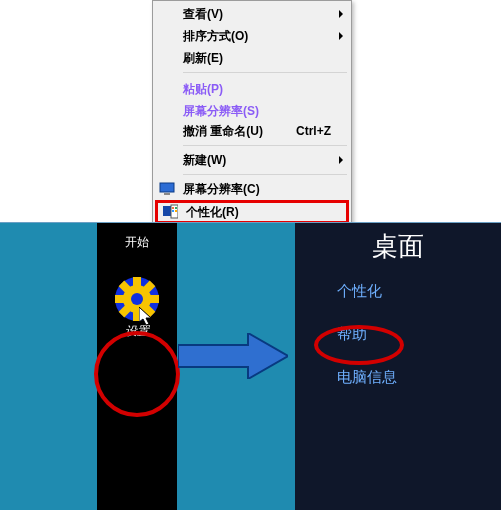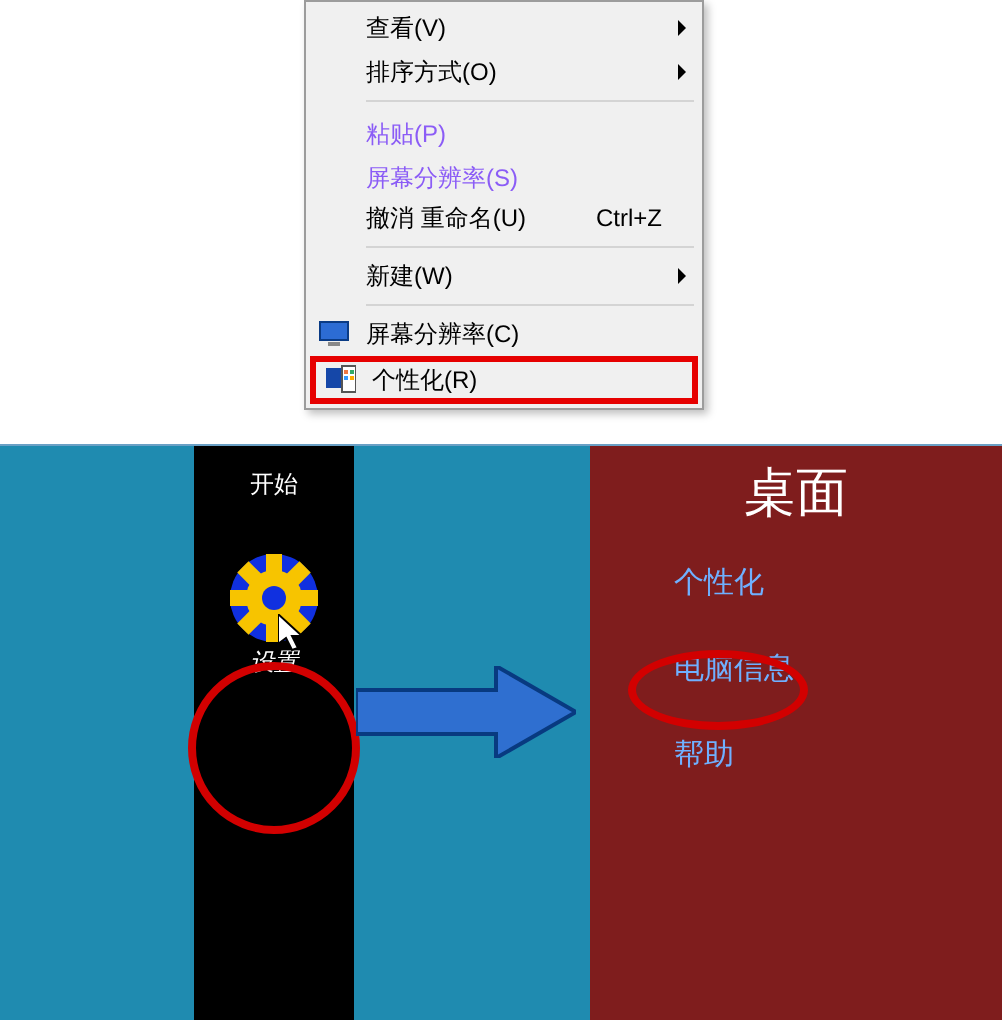--- a/index.html
+++ b/index.html
@@ -5,20 +5,21 @@
   * { box-sizing: border-box; font-family: "Microsoft YaHei", Tahoma, Arial, sans-serif; }
   body { margin: 0; width: 501px; height: 510px; background: #fff; }
 
   
   .ctx-wrap {
     position: absolute; left: 152px; top: 0; width: 200px;
     background: #f0f0f0; border: 1px solid #9c9c9c;
     box-shadow: 2px 2px 4px rgba(0,0,0,.25);
     padding: 2px;
     font-size: 12px;
+    font-weight: bold;
   }
   .ctx-item {
     display: flex; align-items: center;
     height: 22px; padding: 0 18px 0 28px;
     color: #000; position: relative;
     cursor: default;
   }
   .ctx-item.dis { color: #8b5cf6; align-items: flex-end; }
   .ctx-item .label { flex: 1; white-space: nowrap; }
   .ctx-item .hot { margin-left: 10px; color: #000; }
@@ -51,41 +52,44 @@
   .charms .c-label { font-size: 12px; margin-top: 2px; }
   .red-circle {
     position: absolute; border: 4px solid #d20000; border-radius: 50%;
     pointer-events: none;
   }
   .arrow {
     position: absolute; left: 178px; top: 110px; width: 110px; height: 46px;
   }
   .dpanel {
     position: absolute; left: 295px; top: 0; width: 206px; height: 288px;
-    background: #7f1d1d; color: #fff;
+    background: #0f172a; color: #fff;
   }
   .dpanel h2 {
     margin: 6px 0 18px 0; font-weight: 400; font-size: 26px; text-align: center;
   }
   .dpanel .link {
     display: block; margin: 0 0 24px 42px; font-size: 15px; color: #6fb0ff; cursor: pointer;
   }
   .cursor-img { position:absolute; left:42px; top:48px; pointer-events:none; }
 </style>
 </head>
 <body>
 
 <div class="ctx-wrap">
   <div class="ctx-item">
     <span class="label">查看(V)</span>
     <span class="sub"></span>
   </div>
   <div class="ctx-item">
     <span class="label">排序方式(O)</span>
     <span class="sub"></span>
+  </div>
+  <div class="ctx-item">
+    <span class="label">刷新(E)</span>
   </div>
   <div class="ctx-sep"></div>
   <div class="ctx-item dis">
     <span class="label">粘贴(P)</span>
   </div>
   <div class="ctx-item dis">
     <span class="label">屏幕分辨率(S)</span>
   </div>
   <div class="ctx-item">
     <span class="label">撤消 重命名(U)</span>
@@ -155,18 +159,18 @@
   </div>
   <div class="red-circle" style="left:94px; top:108px; width:86px; height:86px;"></div>
 
   <svg class="arrow" width="110" height="46">
     <polygon points="0,12 70,12 70,0 110,23 70,46 70,34 0,34" fill="#2f6fd0" stroke="#083a80" stroke-width="2"></polygon>
   </svg>
 
   <div class="dpanel">
     <h2>桌面</h2>
     <span class="link">个性化</span>
+    <span class="link">帮助</span>
     <span class="link">电脑信息</span>
-    <span class="link">帮助</span>
   </div>
   <div class="red-circle" style="left:314px; top:102px; width:90px; height:40px; border-radius:50%/50%;"></div>
 
 </div>
 
 </body></html>

